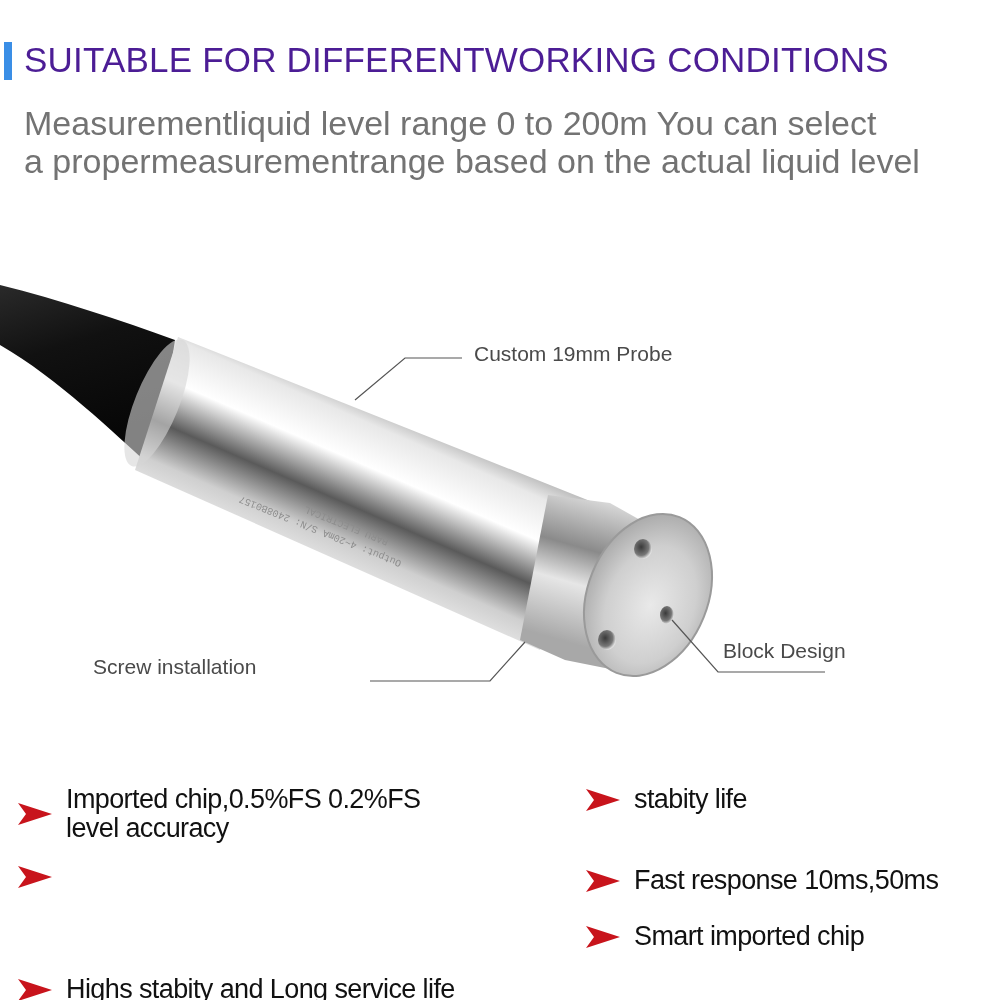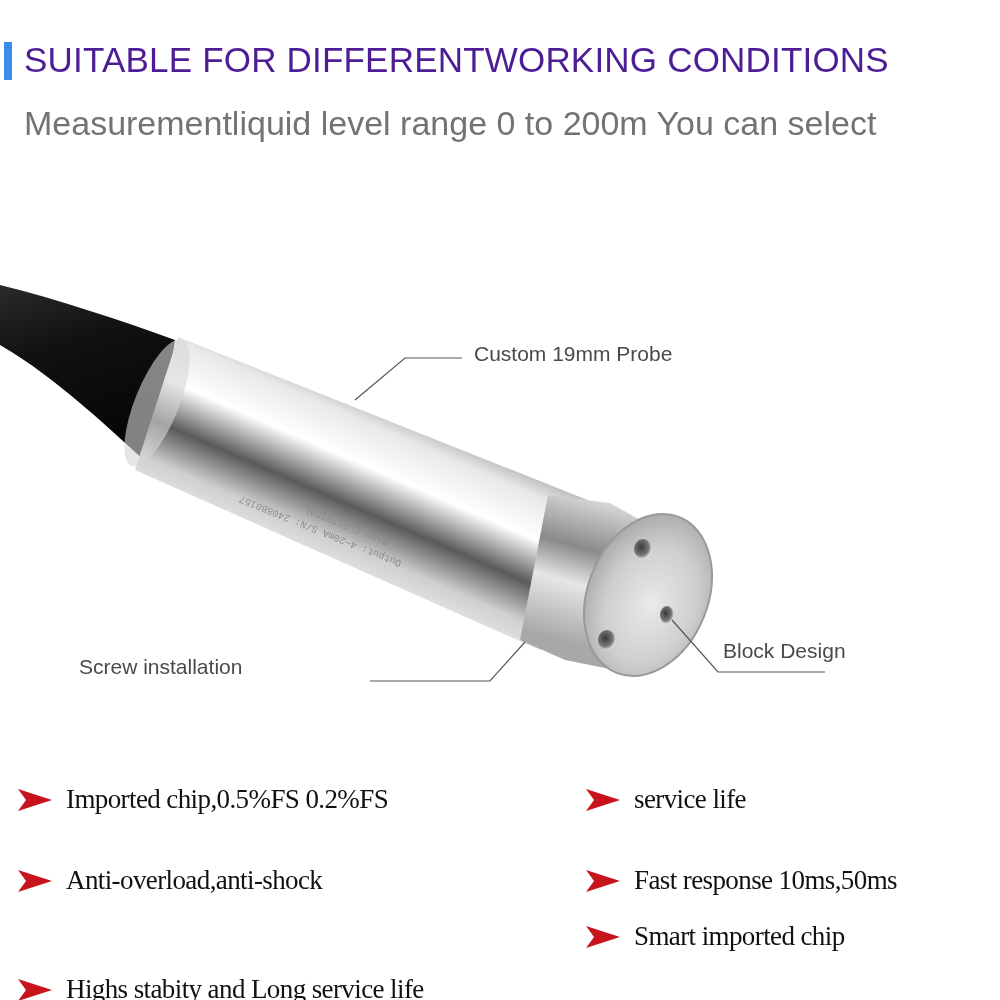--- a/index.html
+++ b/index.html
@@ -8,29 +8,30 @@
 
   .accent-bar { position: absolute; left: 4px; top: 42px; width: 8px; height: 38px; background: #3a8ee6; }
   .title { position: absolute; left: 24px; top: 40px; font-size: 35px; color: #4c1d95; letter-spacing: 0.2px; white-space: nowrap; }
   .subtitle { position: absolute; left: 24px; top: 104px; font-size: 34px; line-height: 38px; color: #737373; white-space: nowrap; }
 
   .product { position: absolute; left: 0; top: 260px; width: 1000px; height: 460px; }
 
   .callout { position: absolute; font-family: "Liberation Sans", sans-serif; font-size: 21px; color: #4a4a4a; white-space: nowrap; }
   .feature { position: absolute; display: flex; align-items: center; }
   .arrow { width: 34px; height: 22px; margin-right: 14px; flex: none; }
-  .ftext { font-family: Liberation Serif, serif; font-size: 27px; line-height: 29px; color: #111111; white-space: pre; letter-spacing: -0.6px; }
+  .ftext { font-family: Liberation Sans, sans-serif; font-size: 27px; line-height: 29px; color: #111111; white-space: pre; letter-spacing: -0.6px; }
 </style>
 </head>
 <body>
 
 <div class="accent-bar"></div>
 <div class="title">SUITABLE FOR DIFFERENTWORKING CONDITIONS</div>
 <div class="subtitle">
   <div>Measurementliquid level range 0 to 200m You can select</div>
+  <div>a propermeasurementrange based on the actual liquid level</div>
 </div>
 
 <svg class="product" viewBox="0 260 1000 460" width="1000" height="460">
   <defs>
     <linearGradient id="cable" x1="0" y1="0" x2="0.3" y2="1">
       <stop offset="0" stop-color="#2a2a2a"></stop>
       <stop offset="0.4" stop-color="#111"></stop>
       <stop offset="1" stop-color="#050505"></stop>
     </linearGradient>
     <linearGradient id="steel" gradientUnits="userSpaceOnUse" x1="230" y1="330" x2="130" y2="560">
@@ -82,47 +83,46 @@
   </g>
 
   <g stroke="#555" stroke-width="1.2" fill="none">
     <polyline points="355,400 405,358 462,358"></polyline>
     <polyline points="370,681 490,681 525,642"></polyline>
     <polyline points="672,620 718,672 825,672"></polyline>
   </g>
 </svg>
 
 <div class="callout" style="left:474px; top:342px;">Custom 19mm Probe</div>
-<div class="callout" style="left:79px; top:655px;">Screw installation</div>
+<div class="callout" style="left:93px; top:655px;">Screw installation</div>
 <div class="callout" style="left:723px; top:624px;margin-top:15px;">Block Design</div>
 
 <div class="feature" style="left:18px; top:785px;">
   <svg class="arrow" viewBox="0 0 34 22">
       <path d="M0 0 L34 11 L0 22 L8 11 Z" fill="#c8141c"></path>
     </svg>
-  <div class="ftext"><div>Imported chip,0.5%FS 0.2%FS</div></div>
+  <div class="ftext"><div>Imported chip,0.5%FS 0.2%FS</div><div>level accuracy</div></div>
 </div>
 <div class="feature" style="left:18px; top:866px;">
   <svg class="arrow" viewBox="0 0 34 22">
       <path d="M0 0 L34 11 L0 22 L8 11 Z" fill="#c8141c"></path>
     </svg>
-  <div class="ftext">Anti-overload,anti-shock</div>
 </div>
 <div class="feature" style="left:18px; top:975px;">
   <svg class="arrow" viewBox="0 0 34 22">
       <path d="M0 0 L34 11 L0 22 L8 11 Z" fill="#c8141c"></path>
     </svg>
   <div class="ftext">Highs stabity and Long service life</div>
 </div>
 
 <div class="feature" style="left:586px; top:785px;">
   <svg class="arrow" viewBox="0 0 34 22">
       <path d="M0 0 L34 11 L0 22 L8 11 Z" fill="#c8141c"></path>
     </svg>
-  <div class="ftext"><div>service life</div></div>
+  <div class="ftext"><div>stabity life</div></div>
 </div>
 <div class="feature" style="left:586px; top:866px;">
   <svg class="arrow" viewBox="0 0 34 22">
       <path d="M0 0 L34 11 L0 22 L8 11 Z" fill="#c8141c"></path>
     </svg>
   <div class="ftext">Fast response 10ms,50ms</div>
 </div>
 <div class="feature" style="left:586px; top:922px;justify-content:center;">
   <svg class="arrow" viewBox="0 0 34 22">
       <path d="M0 0 L34 11 L0 22 L8 11 Z" fill="#c8141c"></path>

